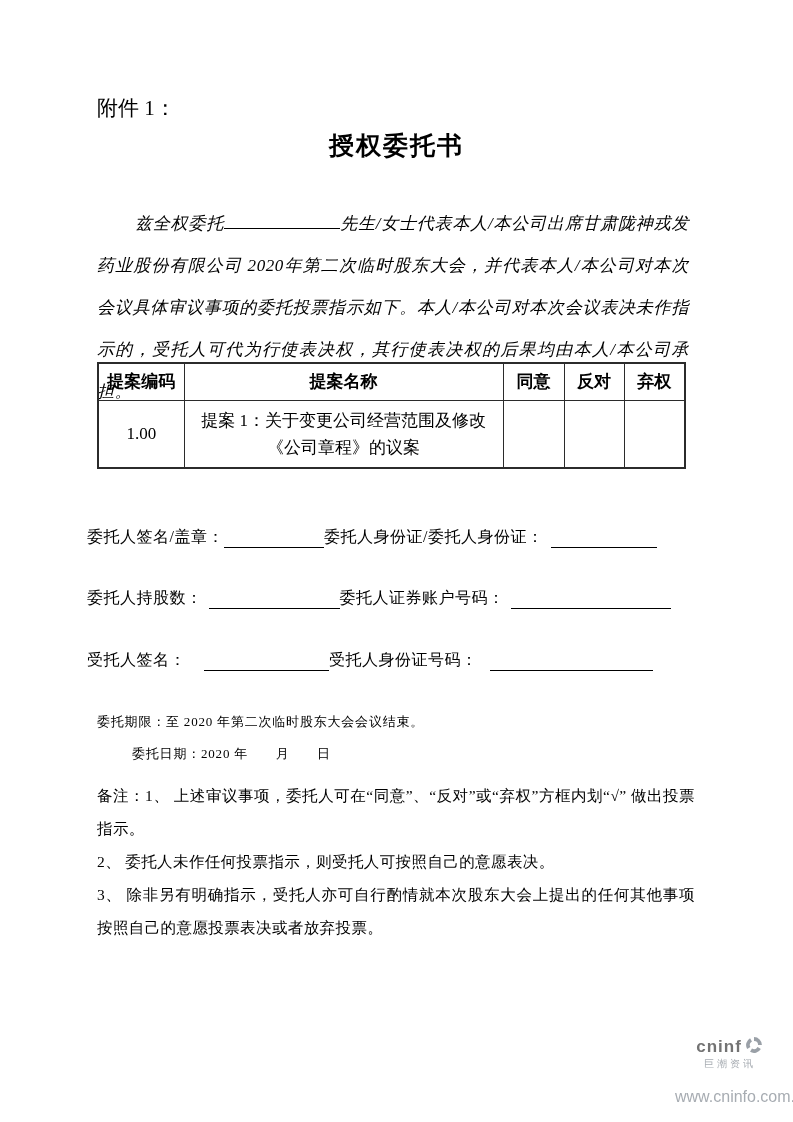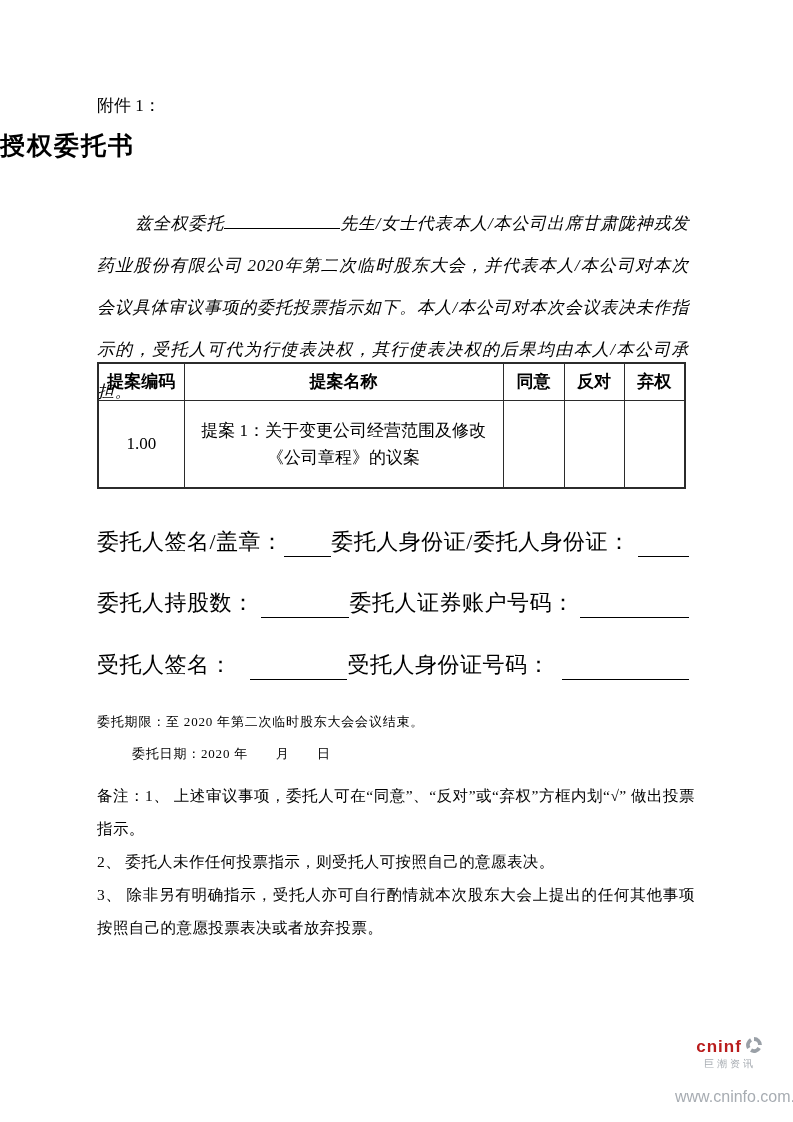--- a/index.html
+++ b/index.html
@@ -9,25 +9,26 @@
     width: 793px;
     height: 1122px;
     background: #ffffff;
     font-family: "Liberation Serif", "DejaVu Serif", serif;
     color: #000000;
     overflow: hidden;
   }
   .attachment {
     position: absolute;
     left: 97px; top: 94px;
-    font-size: 17px;
+    font-size: 21px;
   }
   .doc-title {
     position: absolute;
     left: 0; right: 0; top: 129px;
+    text-align: center;
     font-family: "Liberation Sans", "DejaVu Sans", sans-serif;
     font-weight: bold;
     font-size: 25px;
     letter-spacing: 2px;
   }
   .intro {
     position: absolute;
     left: 97px; top: 203px;
     width: 592px;
     font-size: 17px;
@@ -55,34 +56,34 @@
   table.proposal th, table.proposal td {
     border: 1.5px solid #2b2b2b;
     text-align: center;
     vertical-align: middle;
     font-weight: normal;
   }
   table.proposal th { font-weight: bold; height: 37px; }
   table.proposal td { height: 64px; }
   td.proposal-name {
     text-align: left;
-    padding: 16px 10px;
+    padding: 6px 10px;
     line-height: 27px;
     margin-left: 40px;
   }
   .col-code   { width: 86px; }
   .col-name   { width: 319px; }
   .col-agree  { width: 61px; }
   .col-oppose { width: 60px; }
   .col-waive  { width: 61px; }
   .sig-row {
     position: absolute;
-    left: 97px;
+    left: 87px;
     width: 592px;
-    font-size: 22px;
+    font-size: 16px;
     display: flex;
     align-items: flex-end;
     white-space: nowrap;
     letter-spacing: 0.5px;
   }
   .sig-row-1 { top: 527px; }
   .sig-row-2 { top: 588px; }
   .sig-row-3 { top: 650px; }
   .term-line {
     position: absolute;
@@ -115,21 +116,21 @@
   .logo-row {
     display: flex;
     align-items: center;
     justify-content: center;
     gap: 2px;
   }
   .logo-word {
     font-size: 17px;
     font-weight: bold;
     letter-spacing: 1px;
-    color: #b91c1c;
+    color: #737373;
   }
   .logo-sub {
     font-size: 10px;
     letter-spacing: 3px;
     color: #a7acb2;
     margin-top: -2px;
   }
   .logo-url {
     font-size: 16px;
     color: #a7acb2;

